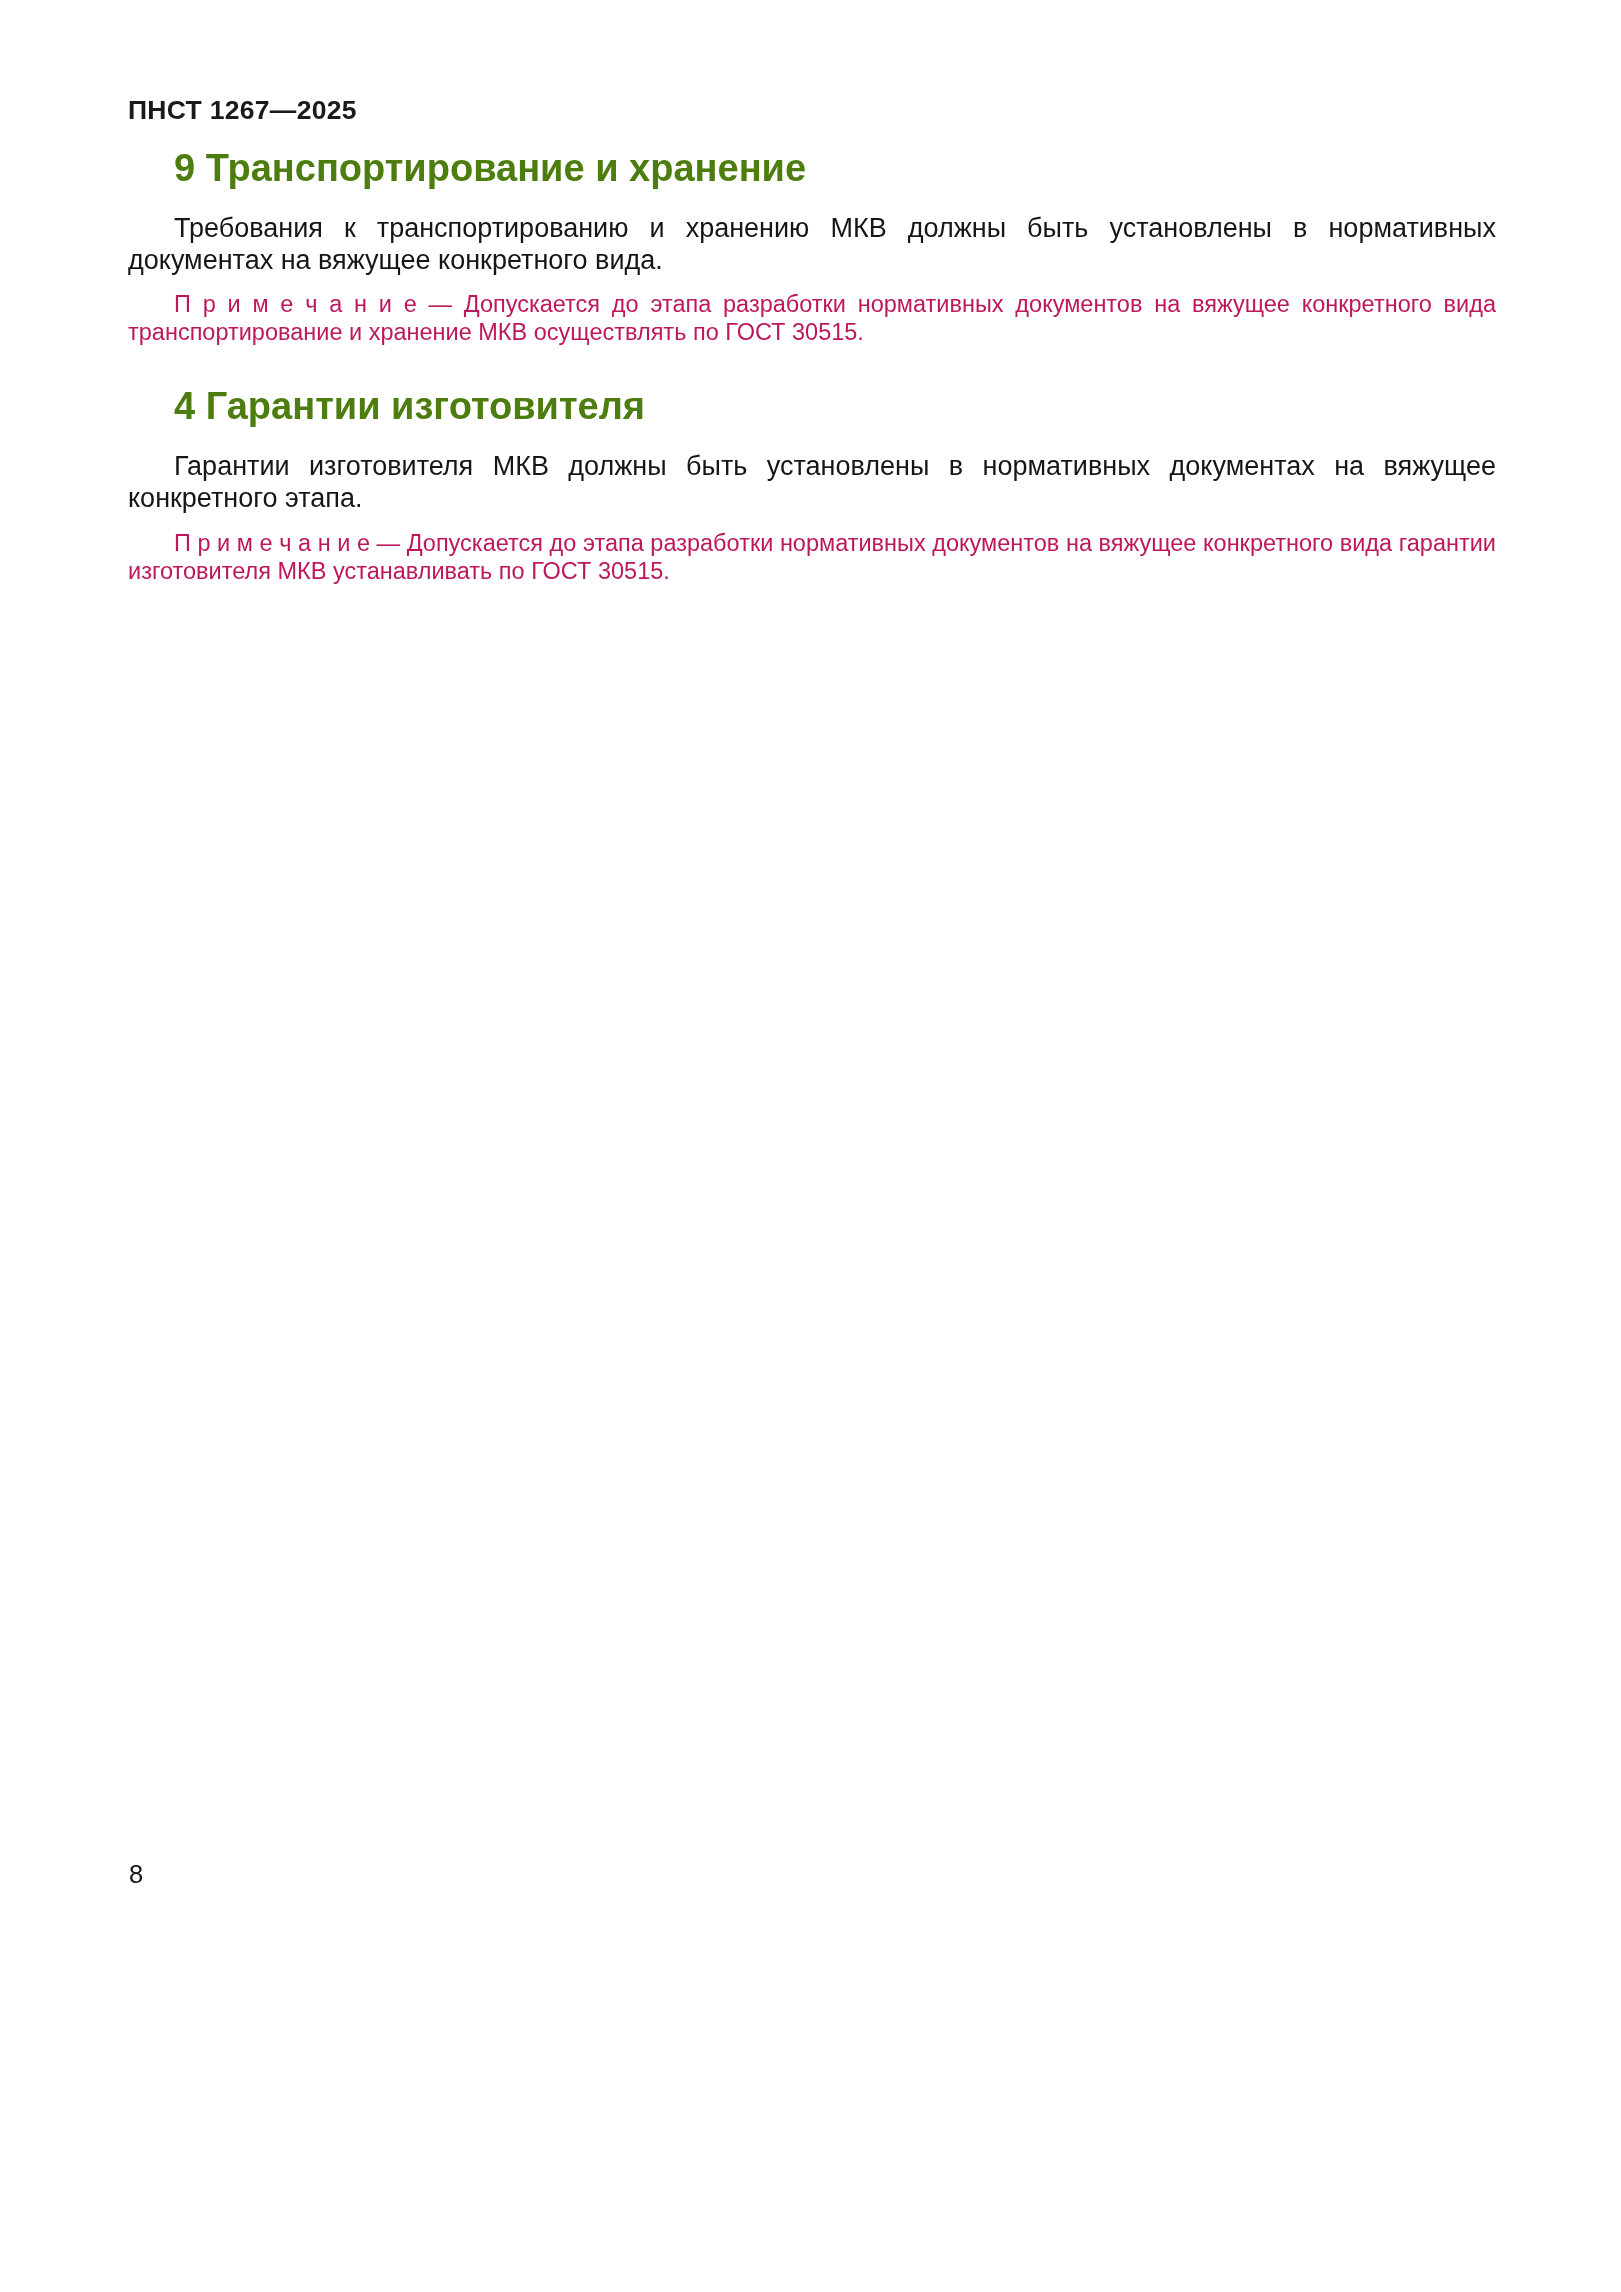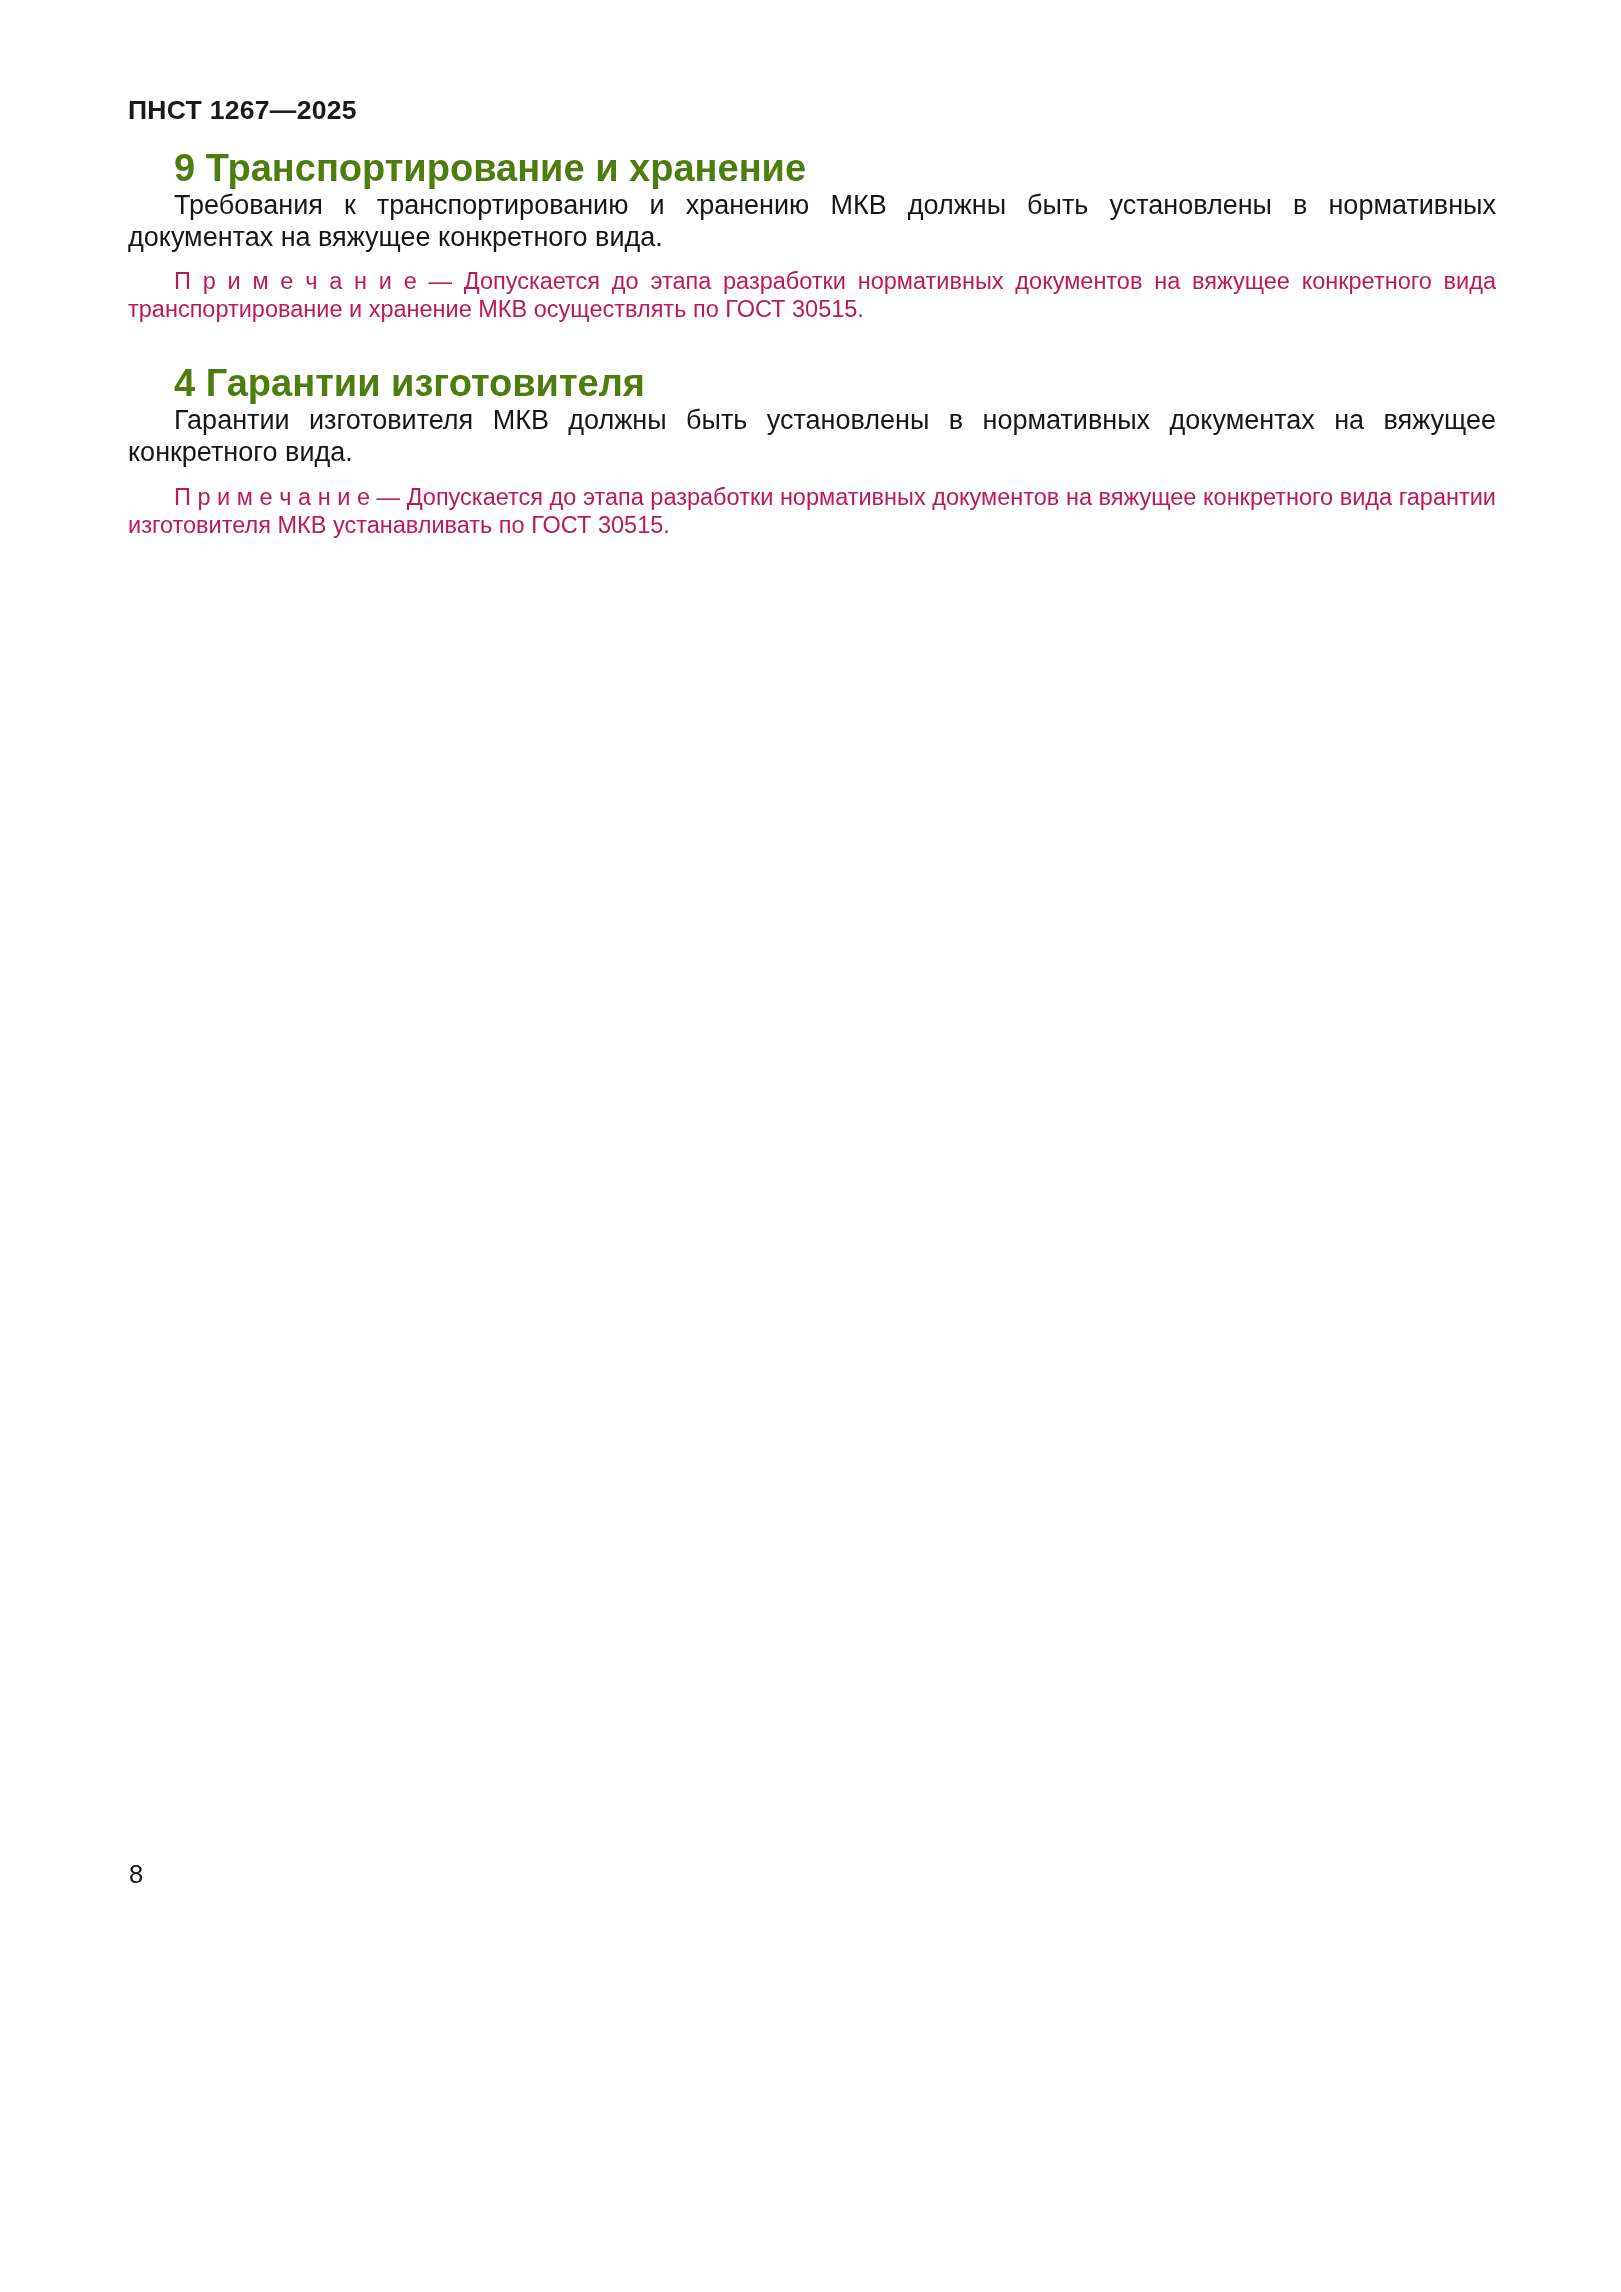--- a/index.html
+++ b/index.html
@@ -38,21 +38,21 @@
     padding: 0;
   }
   .section-heading.second {
     margin-top: 43px;
   }
   .body-text {
     font-size: 27px;
     line-height: 32px;
     text-align: justify;
     text-indent: 46px;
-    margin: 3px 0 0 0;
+    margin: 26px 0 0 0;
     padding: 0;
     color: #161616;
   }
   .note-text {
     font-size: 23.5px;
     line-height: 28px;
     text-align: justify;
     text-indent: 46px;
     margin: 14.7px 0 0 0;
     padding: 0;
@@ -75,20 +75,20 @@
   <div class="doc-code">ПНСТ 1267—2025</div>
 
   <h2 class="section-heading">9 Транспортирование и хранение</h2>
 
   <p class="body-text">Требования к транспортированию и хранению МКВ должны быть установлены в нормативных документах на вяжущее конкретного вида.</p>
 
   <p class="note-text">П р и м е ч а н и е  — Допускается до этапа разработки нормативных документов на вяжущее конкретного вида транспортирование и хранение МКВ осуществлять по ГОСТ 30515.</p>
 
   <h2 class="section-heading second">4 Гарантии изготовителя</h2>
 
-  <p class="body-text">Гарантии изготовителя МКВ должны быть установлены в нормативных документах на вяжущее конкретного вида.</p>
+  <p class="body-text">Гарантии изготовителя МКВ должны быть установлены в нормативных документах на вяжущее конкретного этапа.</p>
 
   <p class="note-text">П р и м е ч а н и е  — Допускается до этапа разработки нормативных документов на вяжущее конкретного вида гарантии изготовителя МКВ устанавливать по ГОСТ 30515.</p>
 
   <div class="page-number">8</div>
 
 </div>
 
 
 </body></html>

